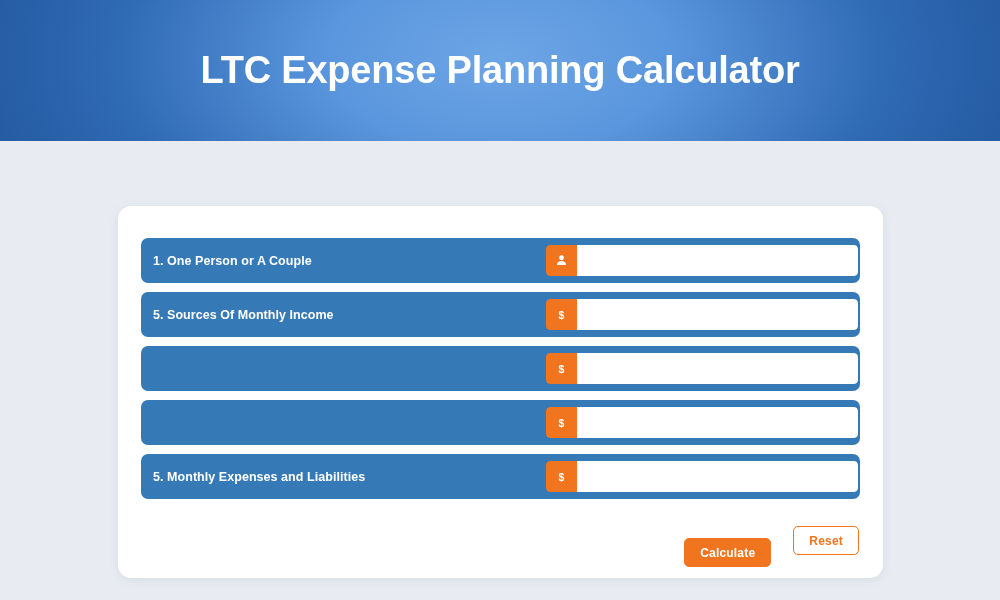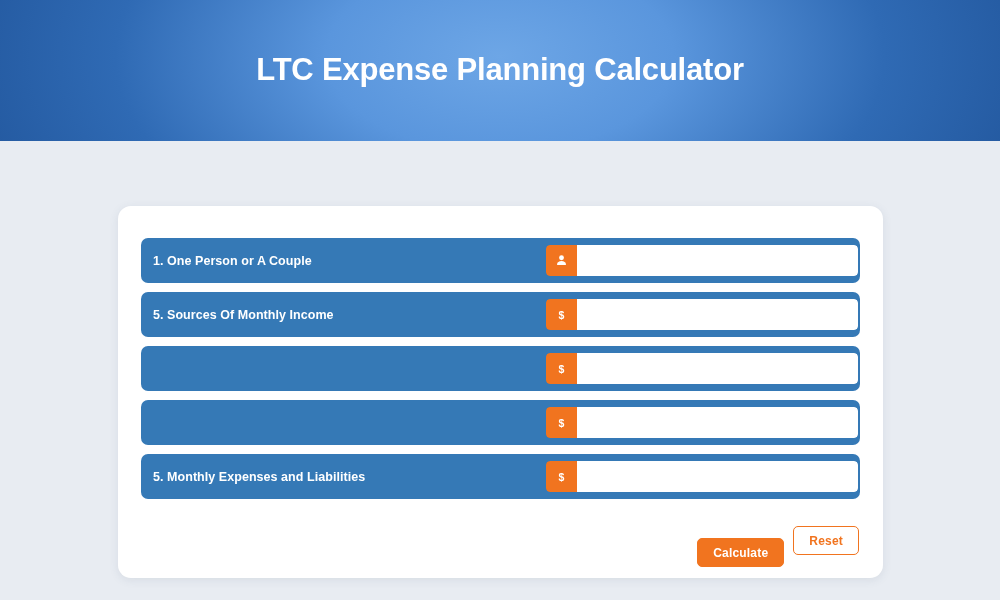--- a/index.html
+++ b/index.html
@@ -23,21 +23,21 @@
     background:
       radial-gradient(ellipse 620px 340px at 50% 40%, #6da6e6 0%, #5a96dd 28%, #2f6ab4 62%, #1e5196 100%),
       linear-gradient(90deg, #164282 0%, #2d6ab4 50%, #164282 100%);
     display: flex;
     align-items: center;
     justify-content: center;
   }
 
   .header-title {
     color: #ffffff;
-    font-size: 31px;
+    font-size: 38px;
     font-weight: bold;
     letter-spacing: -0.2px;
     text-align: center;
     line-height: 1;
     margin-top: -2px;
   }
 
   
   .page-body {
     position: relative;
@@ -171,20 +171,21 @@
     border: 1px solid #f1741f;
     padding: 0 15px;
     margin-top: 24px;
   }
 
   .btn-secondary {
     background: #ffffff;
     color: #f1741f;
     border: 1px solid #f1741f;
     padding: 0 15px;
+    margin-left: 13px;
   }
 </style>
 </head>
 <body>
 
 <div class="header">
   <h1 class="header-title">LTC Expense Planning Calculator</h1>
 </div>
 
 <div class="page-body">

